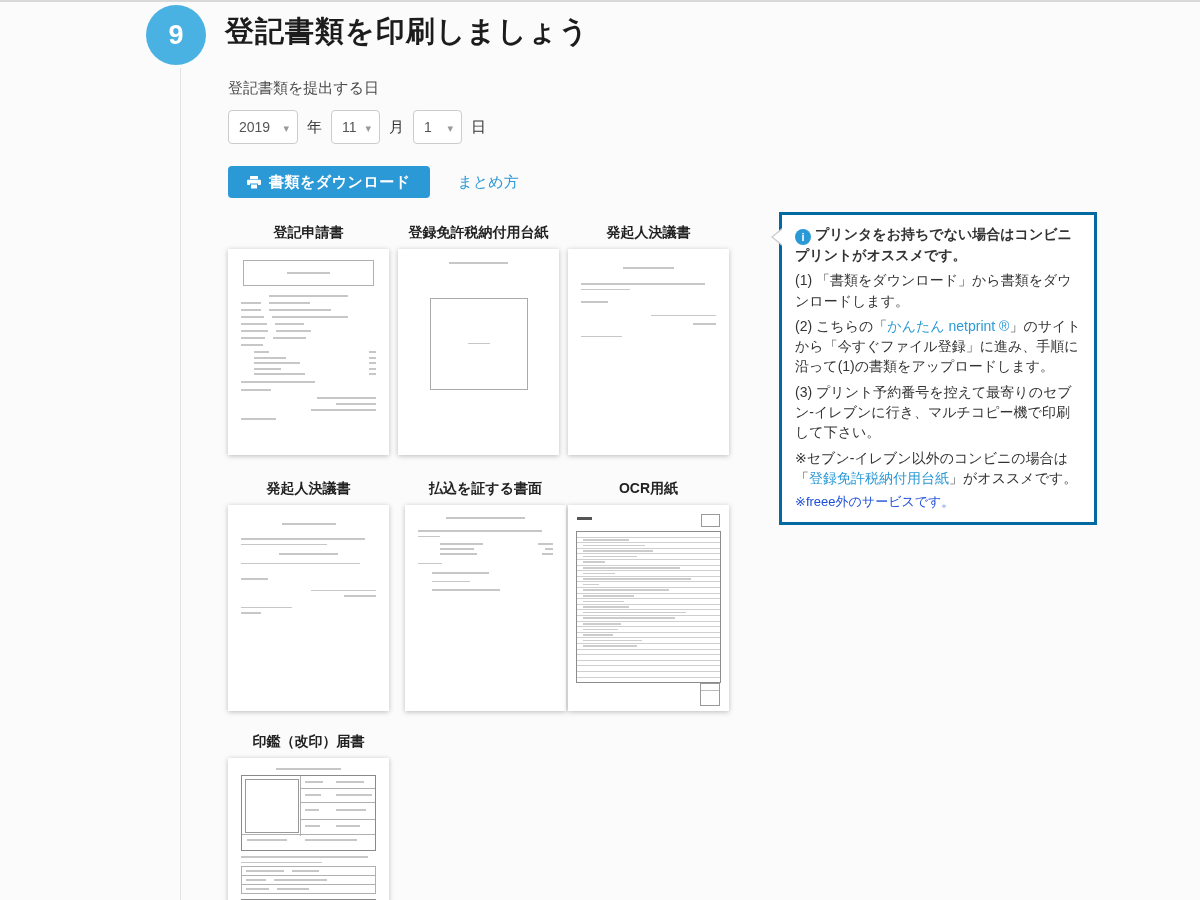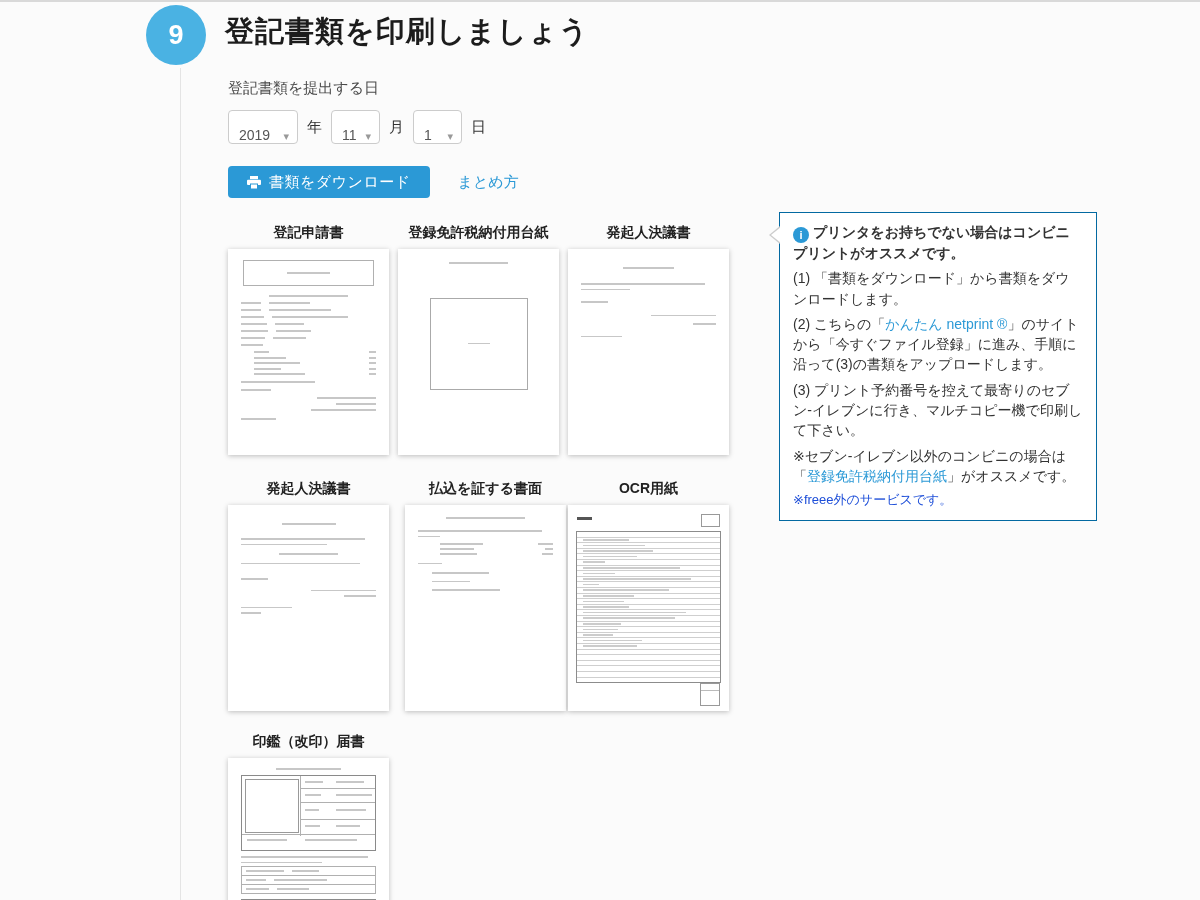--- a/index.html
+++ b/index.html
@@ -21,29 +21,29 @@
   
   #step-badge{left:146px;top:5px;width:60px;height:60px;border-radius:50%;
     background:var(--badge);color:#fff;font-size:27px;font-weight:bold;
     text-align:center;line-height:60px;z-index:2;}
   #page-title{left:225px;top:12px;font-size:29px;font-weight:bold;color:#1c1c1c;letter-spacing:1px;}
 
   
   #submit-date-label{left:228px;top:79px;font-size:15px;color:#4a4a4a;}
   #date-row{left:228px;top:110px;display:flex;align-items:center;gap:9px;font-size:15px;color:#333;z-index:2;}
   .fselect{height:34px;background:#fff;border:1px solid #ccc;border-radius:4px;
-    display:flex;align-items:flex-end;justify-content:space-between;
+    display:flex;align-items:center;justify-content:space-between;
     padding:0 8px 0 10px;font-size:14px;color:#555;box-sizing:border-box;cursor:pointer;}
   .fselect.w-year{width:70px;}
   .fselect.w-sm{width:49px;}
   .chev::after{content:"▾";color:#999;font-size:11px;margin-left:5px;}
 
   
   #actions-row{left:228px;top:166px;display:flex;align-items:center;z-index:2;}
-  #download-btn{height:32px;background:var(--blue);color:#fff;font-weight:normal;font-size:15px;
+  #download-btn{height:32px;background:var(--blue);color:#fff;font-weight:bold;font-size:15px;
     border:none;border-radius:4px;display:flex;align-items:center;gap:8px;padding:0 19px;
     letter-spacing:.5px;cursor:pointer;font-family:inherit;}
   #matome-link{margin-left:28px;color:var(--blue);font-size:15px;text-decoration:none;cursor:pointer;}
 
   
   .doc-cell{position:absolute;width:161px;text-align:center;z-index:1;}
   .doc-title{font-size:14px;font-weight:bold;color:#222;height:20px;line-height:20px;margin-bottom:7px;white-space:nowrap;}
   .doc-page{width:161px;height:206px;background:#fff;box-shadow:0 1px 5px rgba(0,0,0,.25);
     position:relative;text-align:left;box-sizing:border-box;padding:10px 13px;overflow:hidden;}
 
@@ -71,21 +71,21 @@
   .d7-table{border:1px solid #8a8a8a;height:74px;position:relative;margin-top:5px;}
   .d7-seal{position:absolute;left:3px;top:3px;width:52px;height:52px;border:1px solid #999;}
   .d7-v{position:absolute;left:58px;top:0;bottom:14px;width:1px;background:#b0b0b0;}
   .d7-h{position:absolute;left:58px;right:0;height:1px;background:#b0b0b0;}
   .d7-h.full{left:0;}
   .d7-hsk{position:absolute;height:1.5px;background:#8f8f8f;opacity:.5;}
   .d7-row{border:1px solid #b0b0b0;height:8px;margin-top:-1px;display:flex;align-items:center;padding:0 4px;}
   .d7-box{border:1px solid #8a8a8a;height:46px;margin-top:5px;padding:4px 7px;box-sizing:border-box;}
 
   
-  #info-box{left:779px;top:212px;width:318px;background:#fff;border:1px solid #0369a1;
+  #info-box{left:779px;top:212px;width:318px;background:#fff;border:3px solid #0369a1;
     padding:9px 13px 10px;box-sizing:border-box;font-size:14px;line-height:1.45;color:#333;z-index:2;}
   #info-box p{margin:5px 0;}
   #info-box .headline{font-weight:bold;margin-top:0;}
   #info-box .footnote{color:#1d4ed8;font-size:13px;margin-bottom:0;}
   .ilink{color:var(--blue);text-decoration:none;cursor:pointer;margin-top:45px;}
   .info-i{display:inline-block;width:16px;height:16px;border-radius:50%;background:var(--blue);
     color:#fff;font-size:11px;font-weight:bold;text-align:center;line-height:16px;
     margin-right:4px;vertical-align:-2px;font-style:normal;}
   .info-i::after{content:"i";}
   #info-arrow-outer{position:absolute;left:-11px;top:13px;width:0;height:0;
@@ -345,17 +345,17 @@
     </div>
 
   </div>
 </div>
 
 <div class="abs" id="info-box">
   <div id="info-arrow-outer"></div>
   <div id="info-arrow-inner"></div>
   <p class="headline"><span class="info-i"></span><span>プリンタをお持ちでない場合はコンビニプリントがオススメです。</span></p>
   <p>(1) 「書類をダウンロード」から書類をダウンロードします。</p>
-  <p><span>(2) こちらの「</span><a class="ilink">かんたん netprint ®</a><span>」のサイトから「今すぐファイル登録」に進み、手順に沿って(3)の書類をアップロードします。</span></p>
+  <p><span>(2) こちらの「</span><a class="ilink">かんたん netprint ®</a><span>」のサイトから「今すぐファイル登録」に進み、手順に沿って(1)の書類をアップロードします。</span></p>
   <p>(3) プリント予約番号を控えて最寄りのセブン-イレブンに行き、マルチコピー機で印刷して下さい。</p>
   <p><span>※セブン-イレブン以外のコンビニの場合は「</span><a class="ilink">登録免許税納付用台紙</a><span>」がオススメです。</span></p>
   <p class="footnote">※freee外のサービスです。</p>
 </div>
 
 </body></html>

